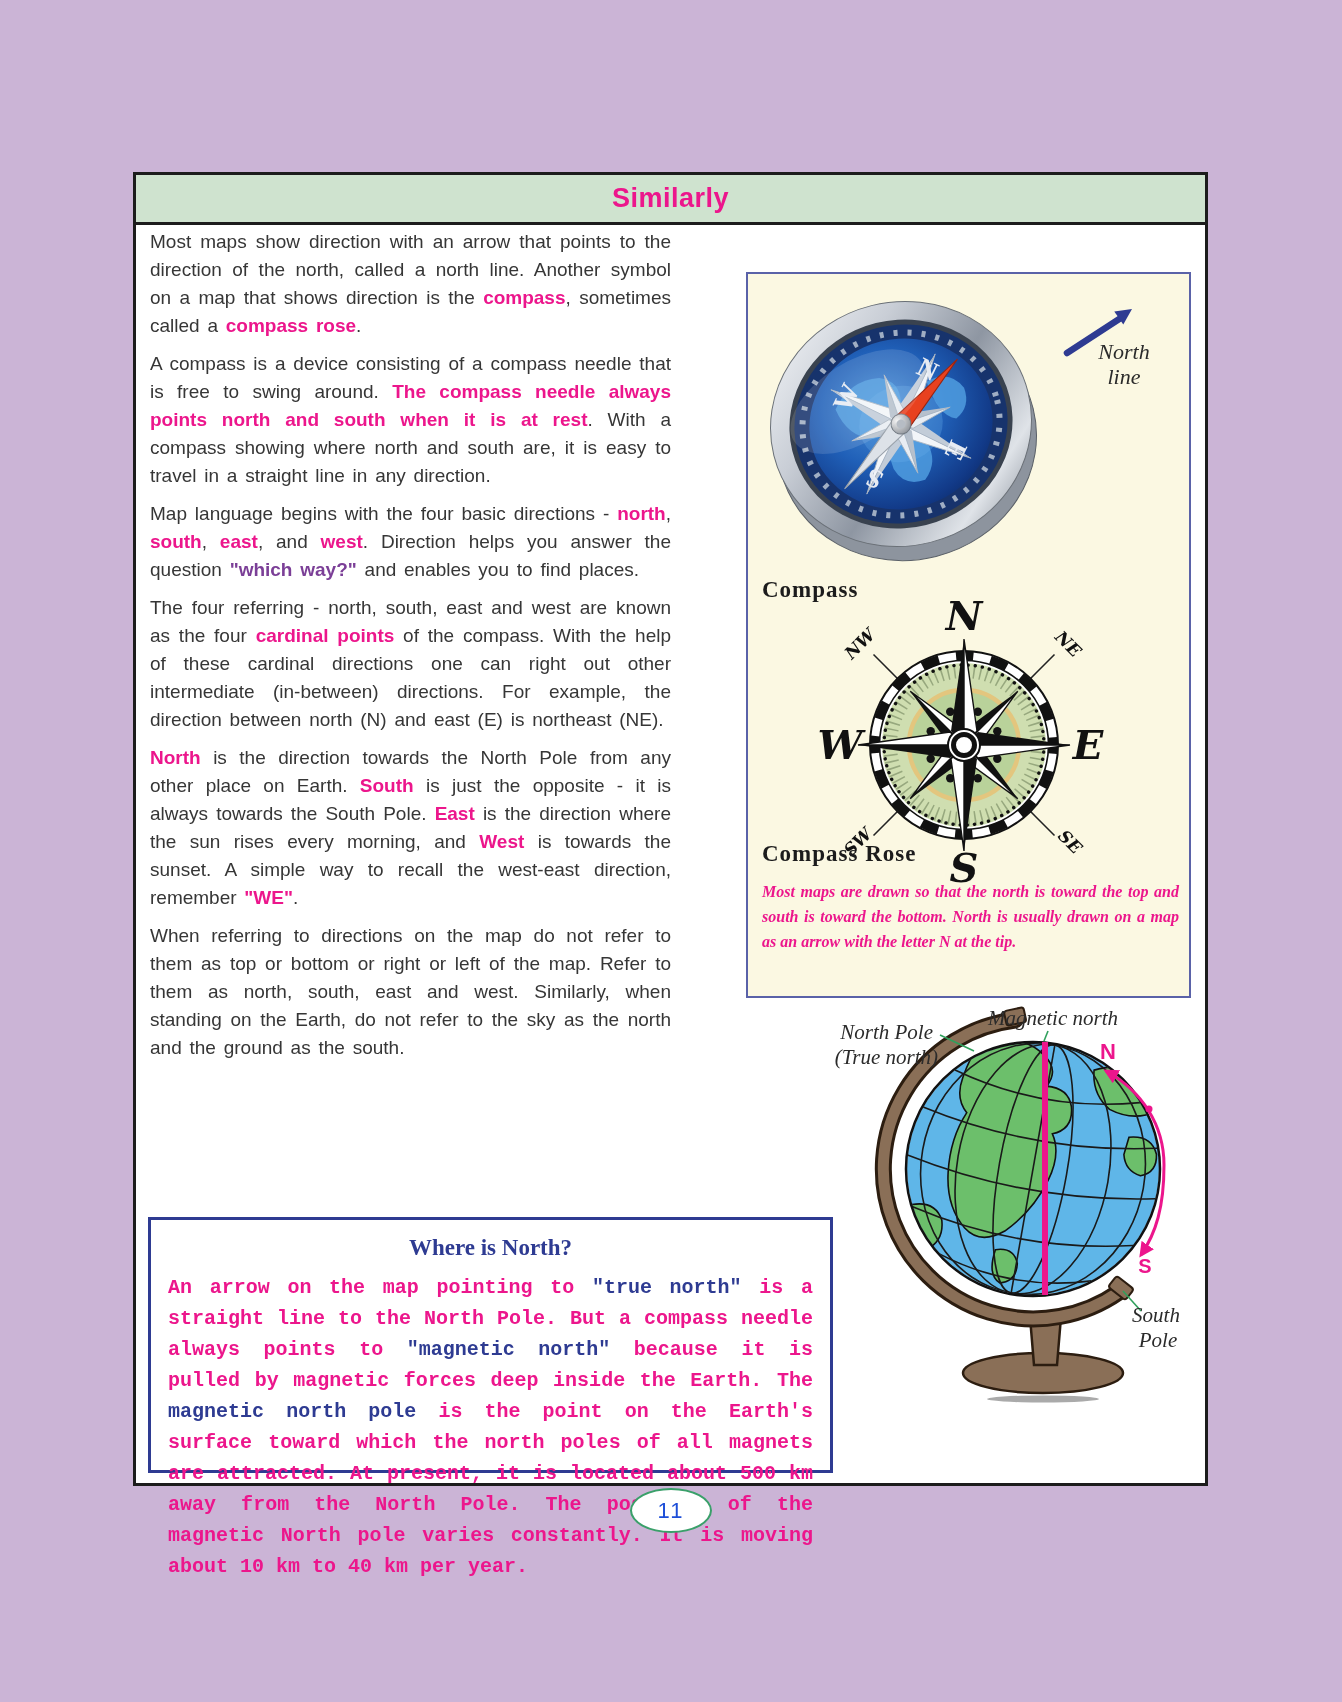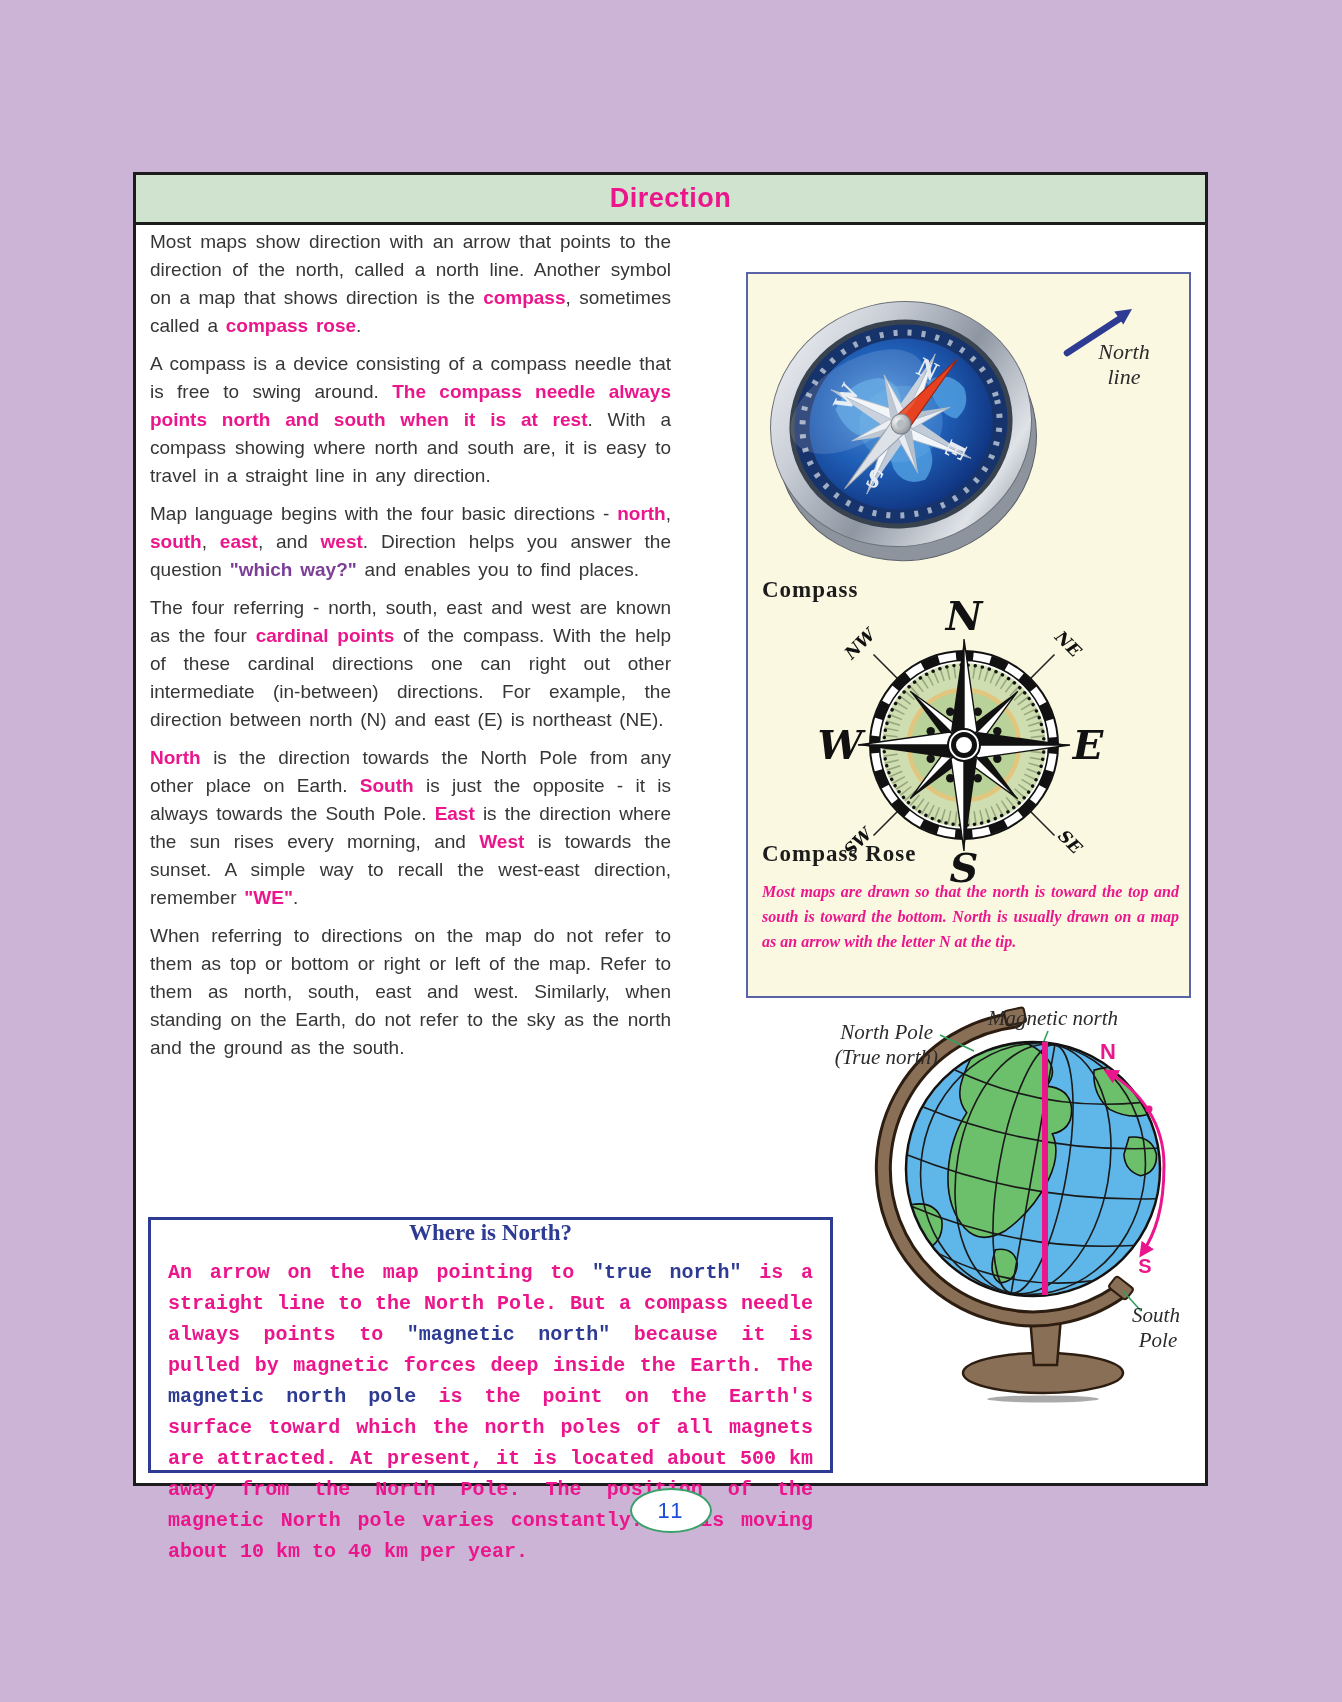--- a/index.html
+++ b/index.html
@@ -16,34 +16,34 @@
 .panel{position:absolute;left:610px;top:97px;width:445px;height:726px;background:var(--panel-bg,#fbf8e2);border:2px solid var(--panel-border,#5a62a8)}
 .panel .caption{position:absolute;left:14px;font-family:"Liberation Serif",serif;font-weight:bold;font-size:23px;color:#1c1c1c;letter-spacing:1px}
 .cap1{top:303px}
 .cap2{top:567px}
 .compass-svg{position:absolute;left:8px;top:12px}
 .northline-svg{position:absolute;left:272px;top:6px}
 .rose-svg{position:absolute;left:66px;top:318px}
 .note{position:absolute;left:14px;top:605px;width:417px;font-family:"Liberation Serif",serif;font-style:italic;font-weight:bold;font-size:16px;line-height:25px;color:var(--magenta,#ec168c);text-align:justify}
 .globe-svg{position:absolute;left:588px;top:750px}
 .wherebox{position:absolute;left:12px;top:1042px;width:685px;height:256px;border:3px solid var(--dark-blue,#2e3b92);background:#fff}
-.wherebox h2{text-align:center;font-family:"Liberation Serif",serif;font-size:23px;color:var(--dark-blue,#2e3b92)}
+.wherebox h2{margin-top:15px;text-align:center;font-family:"Liberation Serif",serif;font-size:23px;color:var(--dark-blue,#2e3b92)}
 .wherebody{margin:11px 17px 0 17px;font-family:Liberation Mono, monospace;font-weight:bold;font-size:20px;line-height:31px;color:var(--magenta,#ec168c);text-align:justify}
 .pagenum{position:absolute;left:630px;top:1488px;width:82px;height:45px;background:#fff;border:2px solid #3aa06a;border-radius:50%;display:flex;align-items:center;justify-content:center;font-size:22px;color:#1d4ed8;letter-spacing:2px}
 .lab-serif{font-family:"Liberation Serif",serif;font-style:italic;fill:#2b2b2b}
 .lab-mag{font-family:"Liberation Sans",sans-serif;font-weight:bold;fill:#ec168c}
 svg text{user-select:none}
 </style>
 </head>
 <body>
 
 <div class="sheet">
 
   <div class="header">
-    <h1>Direction</h1>
+    <h1>Similarly</h1>
   </div>
 
   <div class="leftcol">
       <p><span>Most maps show direction with an arrow that points to the direction of the north, called a north line. Another symbol on a map that shows direction is the </span><span class="seg-m">compass</span><span>, sometimes called a </span><span class="seg-m">compass rose</span><span>.</span></p>
       <p><span>A compass is a device consisting of a compass needle that is free to swing around. </span><span class="seg-m">The compass needle always points north and south when it is at rest</span><span>. With a compass showing where north and south are, it is easy to travel in a straight line in any direction.</span></p>
       <p><span>Map language begins with the four basic directions - </span><span class="seg-m">north</span><span>, </span><span class="seg-m">south</span><span>, </span><span class="seg-m">east</span><span>, and </span><span class="seg-m">west</span><span>. Direction helps you answer the question </span><span class="seg-p">"which way?"</span><span> and enables you to find places.</span></p>
       <p><span>The four referring - north, south, east and west are known as the four </span><span class="seg-m">cardinal points</span><span> of the compass. With the help of these cardinal directions one can right out other intermediate (in-between) directions. For example, the direction between north (N) and east (E) is northeast (NE).</span></p>
       <p><span class="seg-m">North</span><span> is the direction towards the North Pole from any other place on Earth. </span><span class="seg-m">South</span><span> is just the opposite - it is always towards the South Pole. </span><span class="seg-m">East</span><span> is the direction where the sun rises every morning, and </span><span class="seg-m">West</span><span> is towards the sunset. A simple way to recall the west-east direction, remember </span><span class="seg-m">"WE"</span><span>.</span></p>
       <p><span>When referring to directions on the map do not refer to them as top or bottom or right or left of the map. Refer to them as north, south, east and west. Similarly, when standing on the Earth, do not refer to the sky as the north and the ground as the south.</span></p>
     </div>

